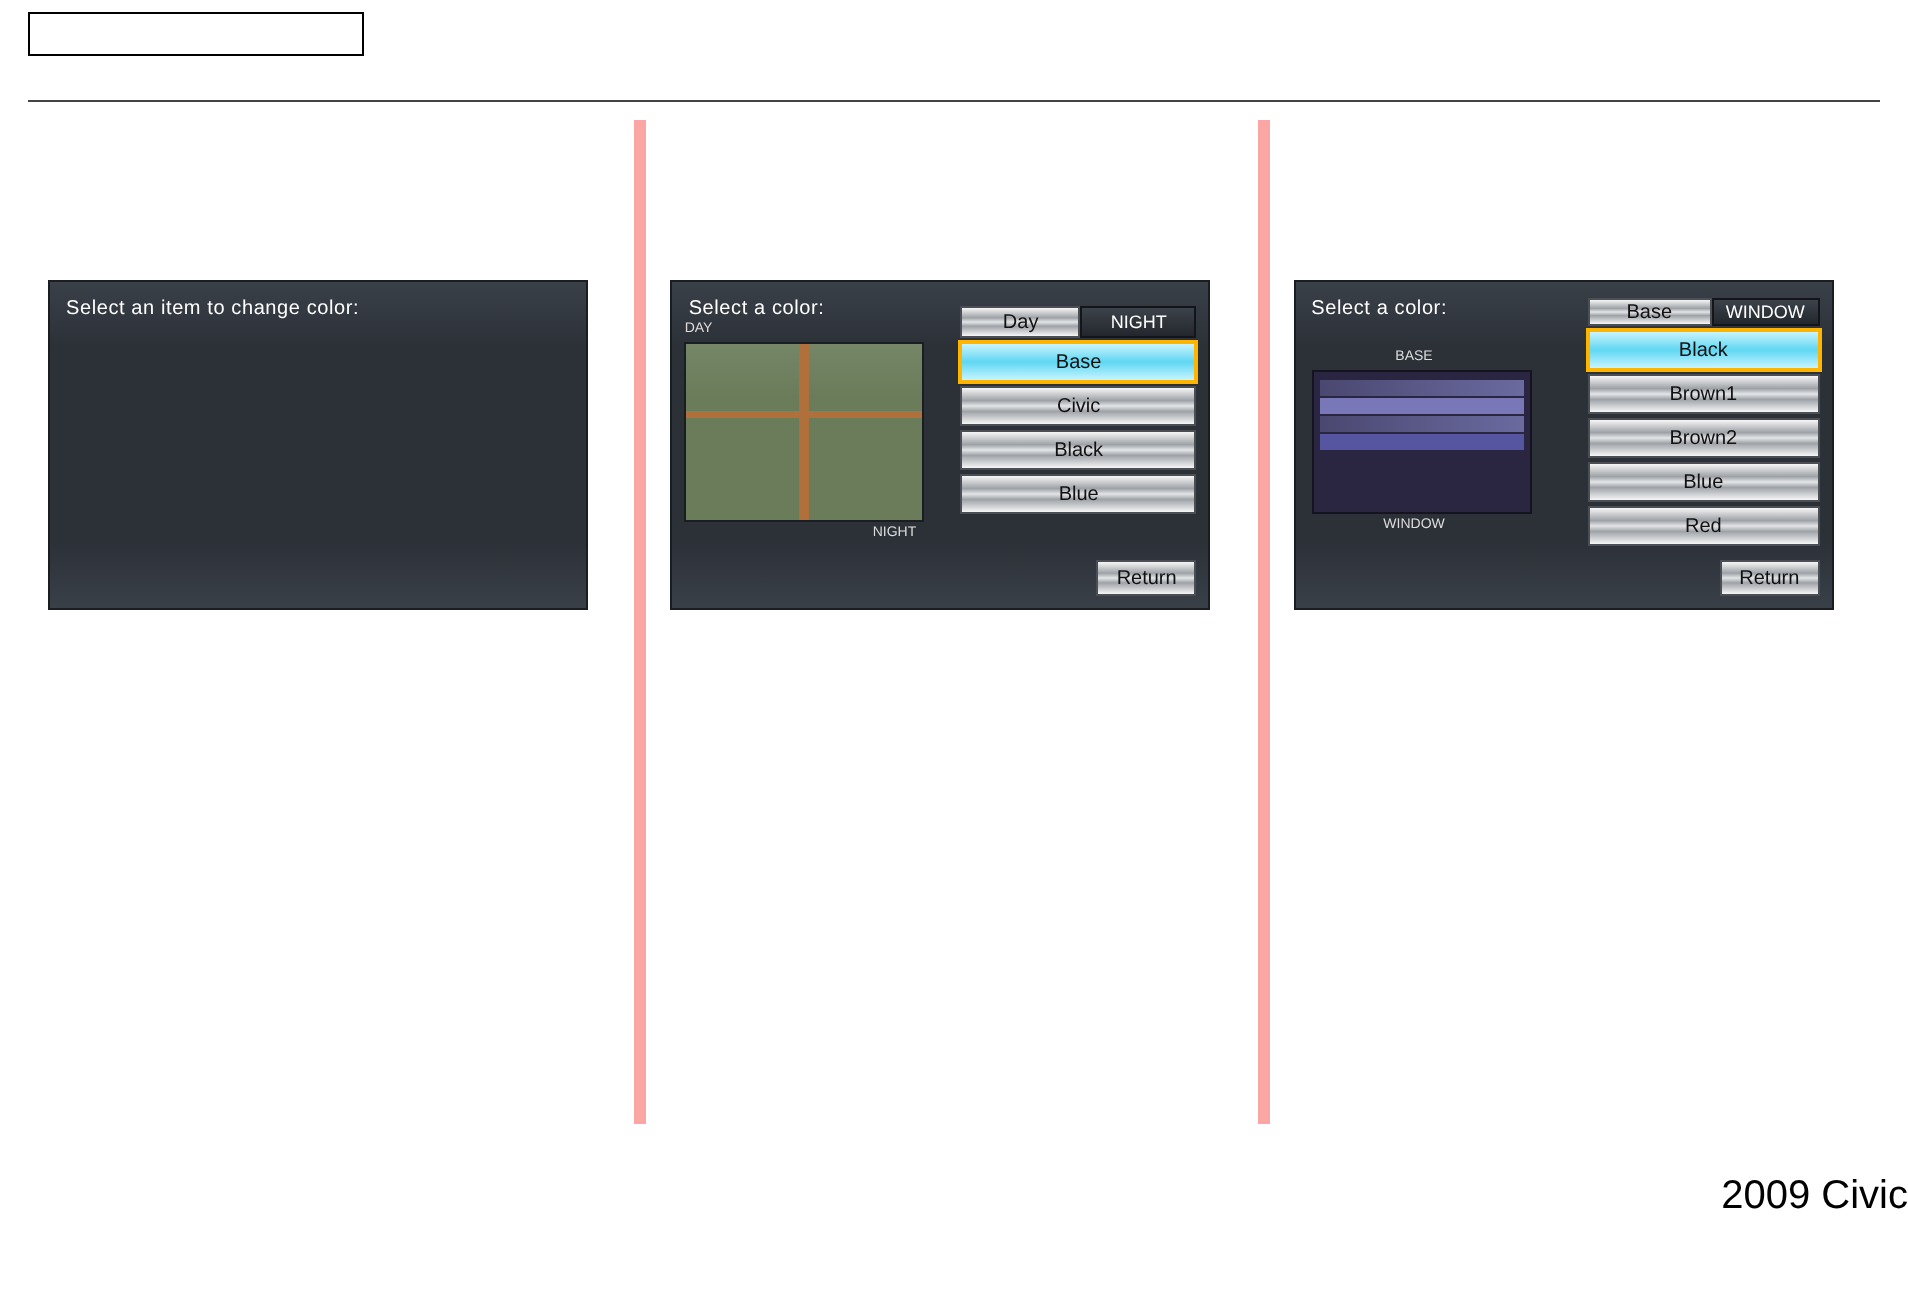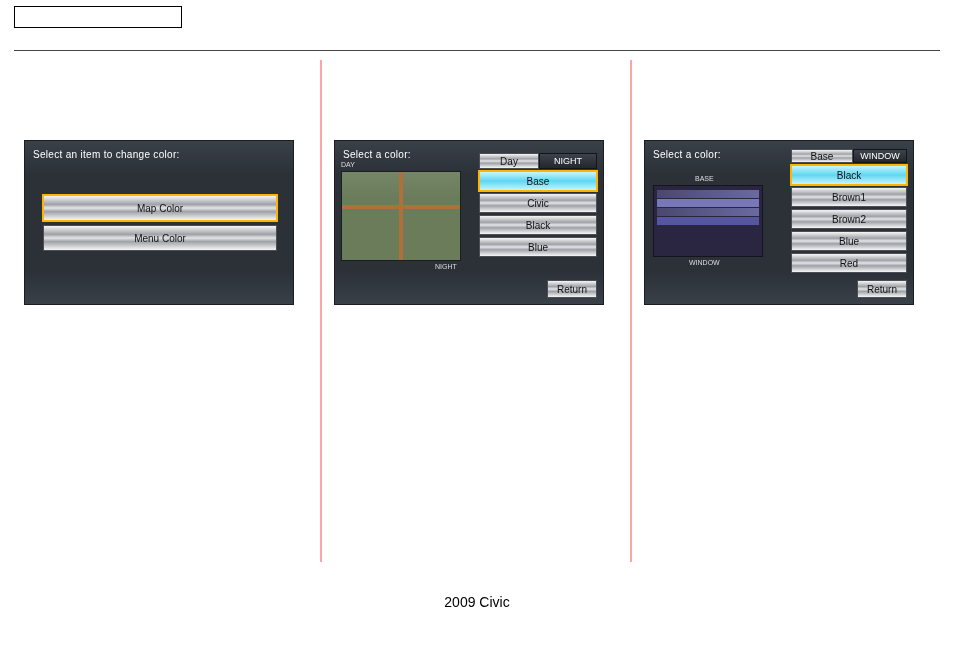--- a/index.html
+++ b/index.html
@@ -34,21 +34,21 @@
     left: 14px;
     right: 14px;
     bottom: 90px;
     display: flex;
   }
   .col {
     flex: 1;
     padding: 10px 10px 0 10px;
     position: relative;
   }
-  .col + .col { border-left: 2px solid #fca5a5; padding-left: 12px; }
+  .col + .col { border-left: 6px solid #fca5a5; padding-left: 12px; }
 
   
   .screen {
     width: 270px;
     height: 165px;
     background: linear-gradient(180deg,#3a4048 0%,#2c3138 20%,#2c3138 80%,#3a4048 100%);
     border: 1px solid #1a1d21;
     position: relative;
     margin-top: 70px;
     color: #fff;
@@ -128,41 +128,37 @@
     background:#2a2540; border:1px solid #15131f;
   }
   .s3-prev .bar { height:8px; background:linear-gradient(90deg,#4a4870,#6a6aa0); margin:1px 0; }
   .s3-prev-inner{ position:absolute; inset:3px; font-size:5px; color:#cfcff5;}
   .s3-lbl { position:absolute; font-size:7px; color:#ddd; }
 
   .footer {
     position: absolute;
     bottom: 42px;
     left: 0; right: 0;
-    text-align: center;
-    font-size: 14px;
+    text-align: right;
+    font-size: 20px;
     font-family: Arial, sans-serif;
     color: #000;
   }
 </style>
 </head>
 <body>
 
 <div class="header-box"></div>
 <div class="hr"></div>
 
 <div class="columns">
 
   <div class="col">
     <div class="screen">
       <div class="screen-title">Select an item to change color:</div>
-      <div class="s1-btnwrap">
-        <div class="metal-btn first">Map Color</div>
-        <div class="metal-btn">Menu Color</div>
-      </div>
     </div>
   </div>
 
   <div class="col">
     <div class="screen">
       <div class="screen-title">Select a color:</div>
       <div class="s2-tabs">
         <div class="metal-btn t1">Day</div>
         <div class="tab-dark t2">NIGHT</div>
       </div>

